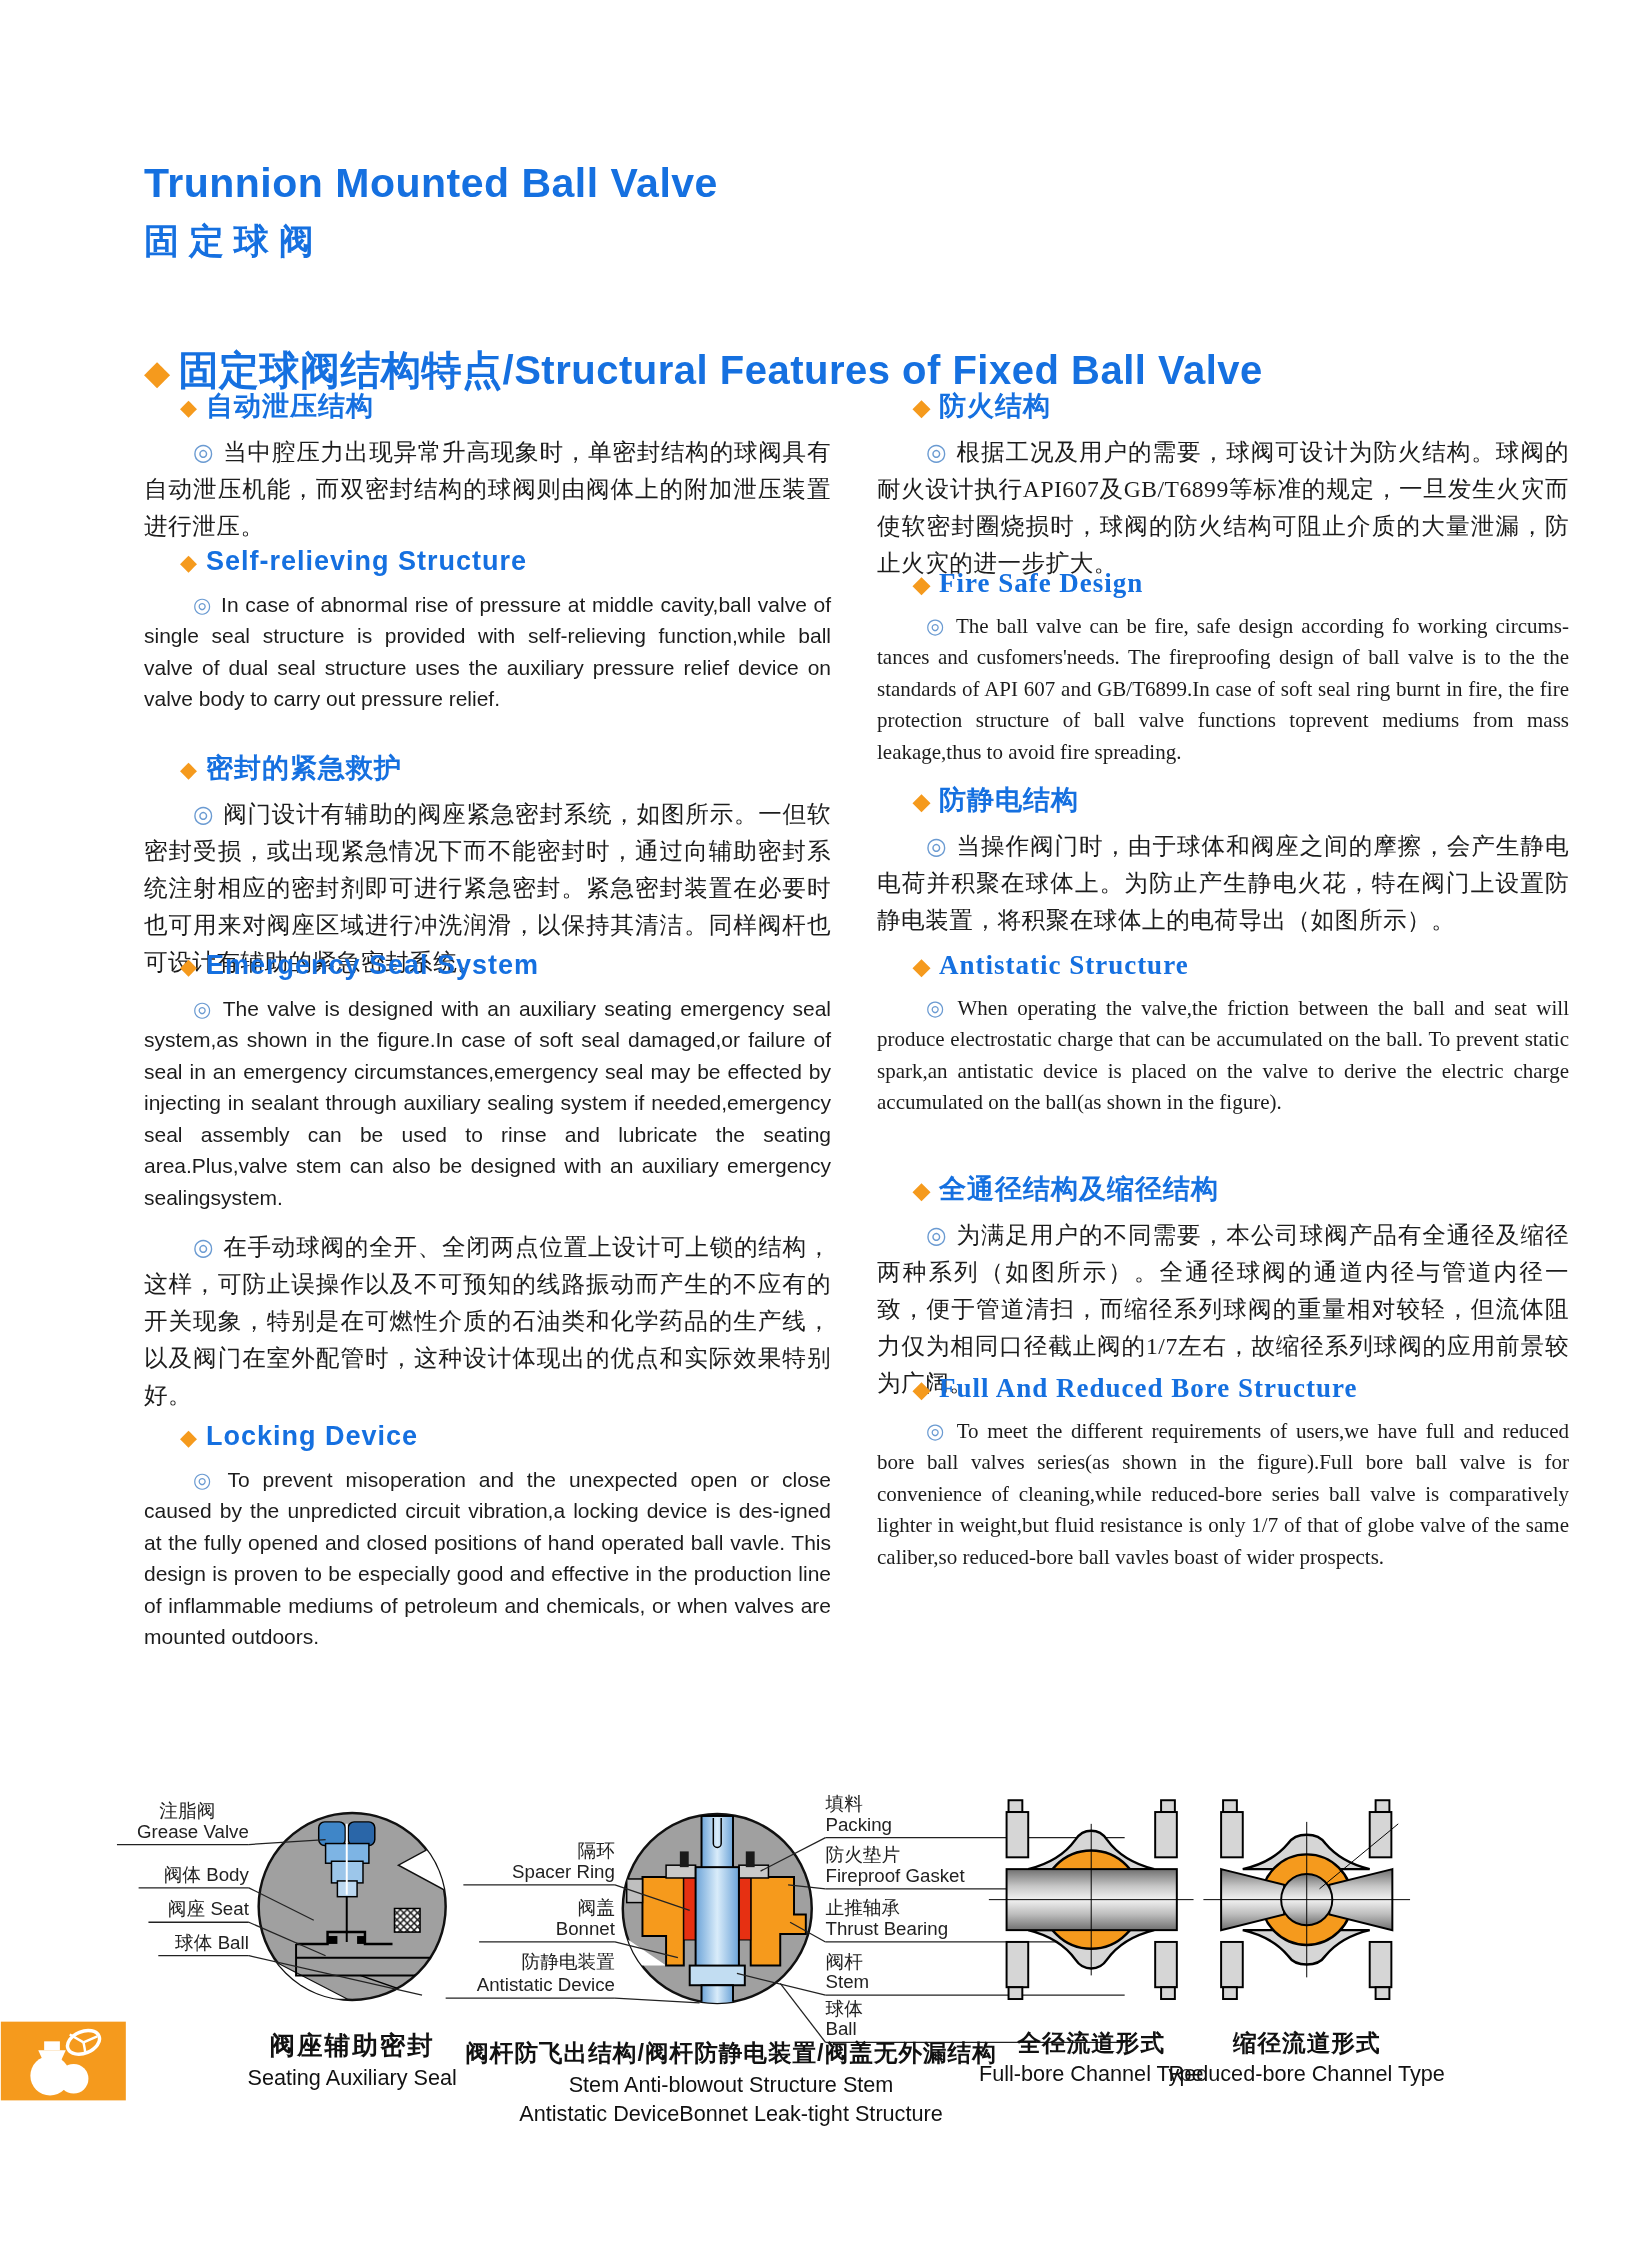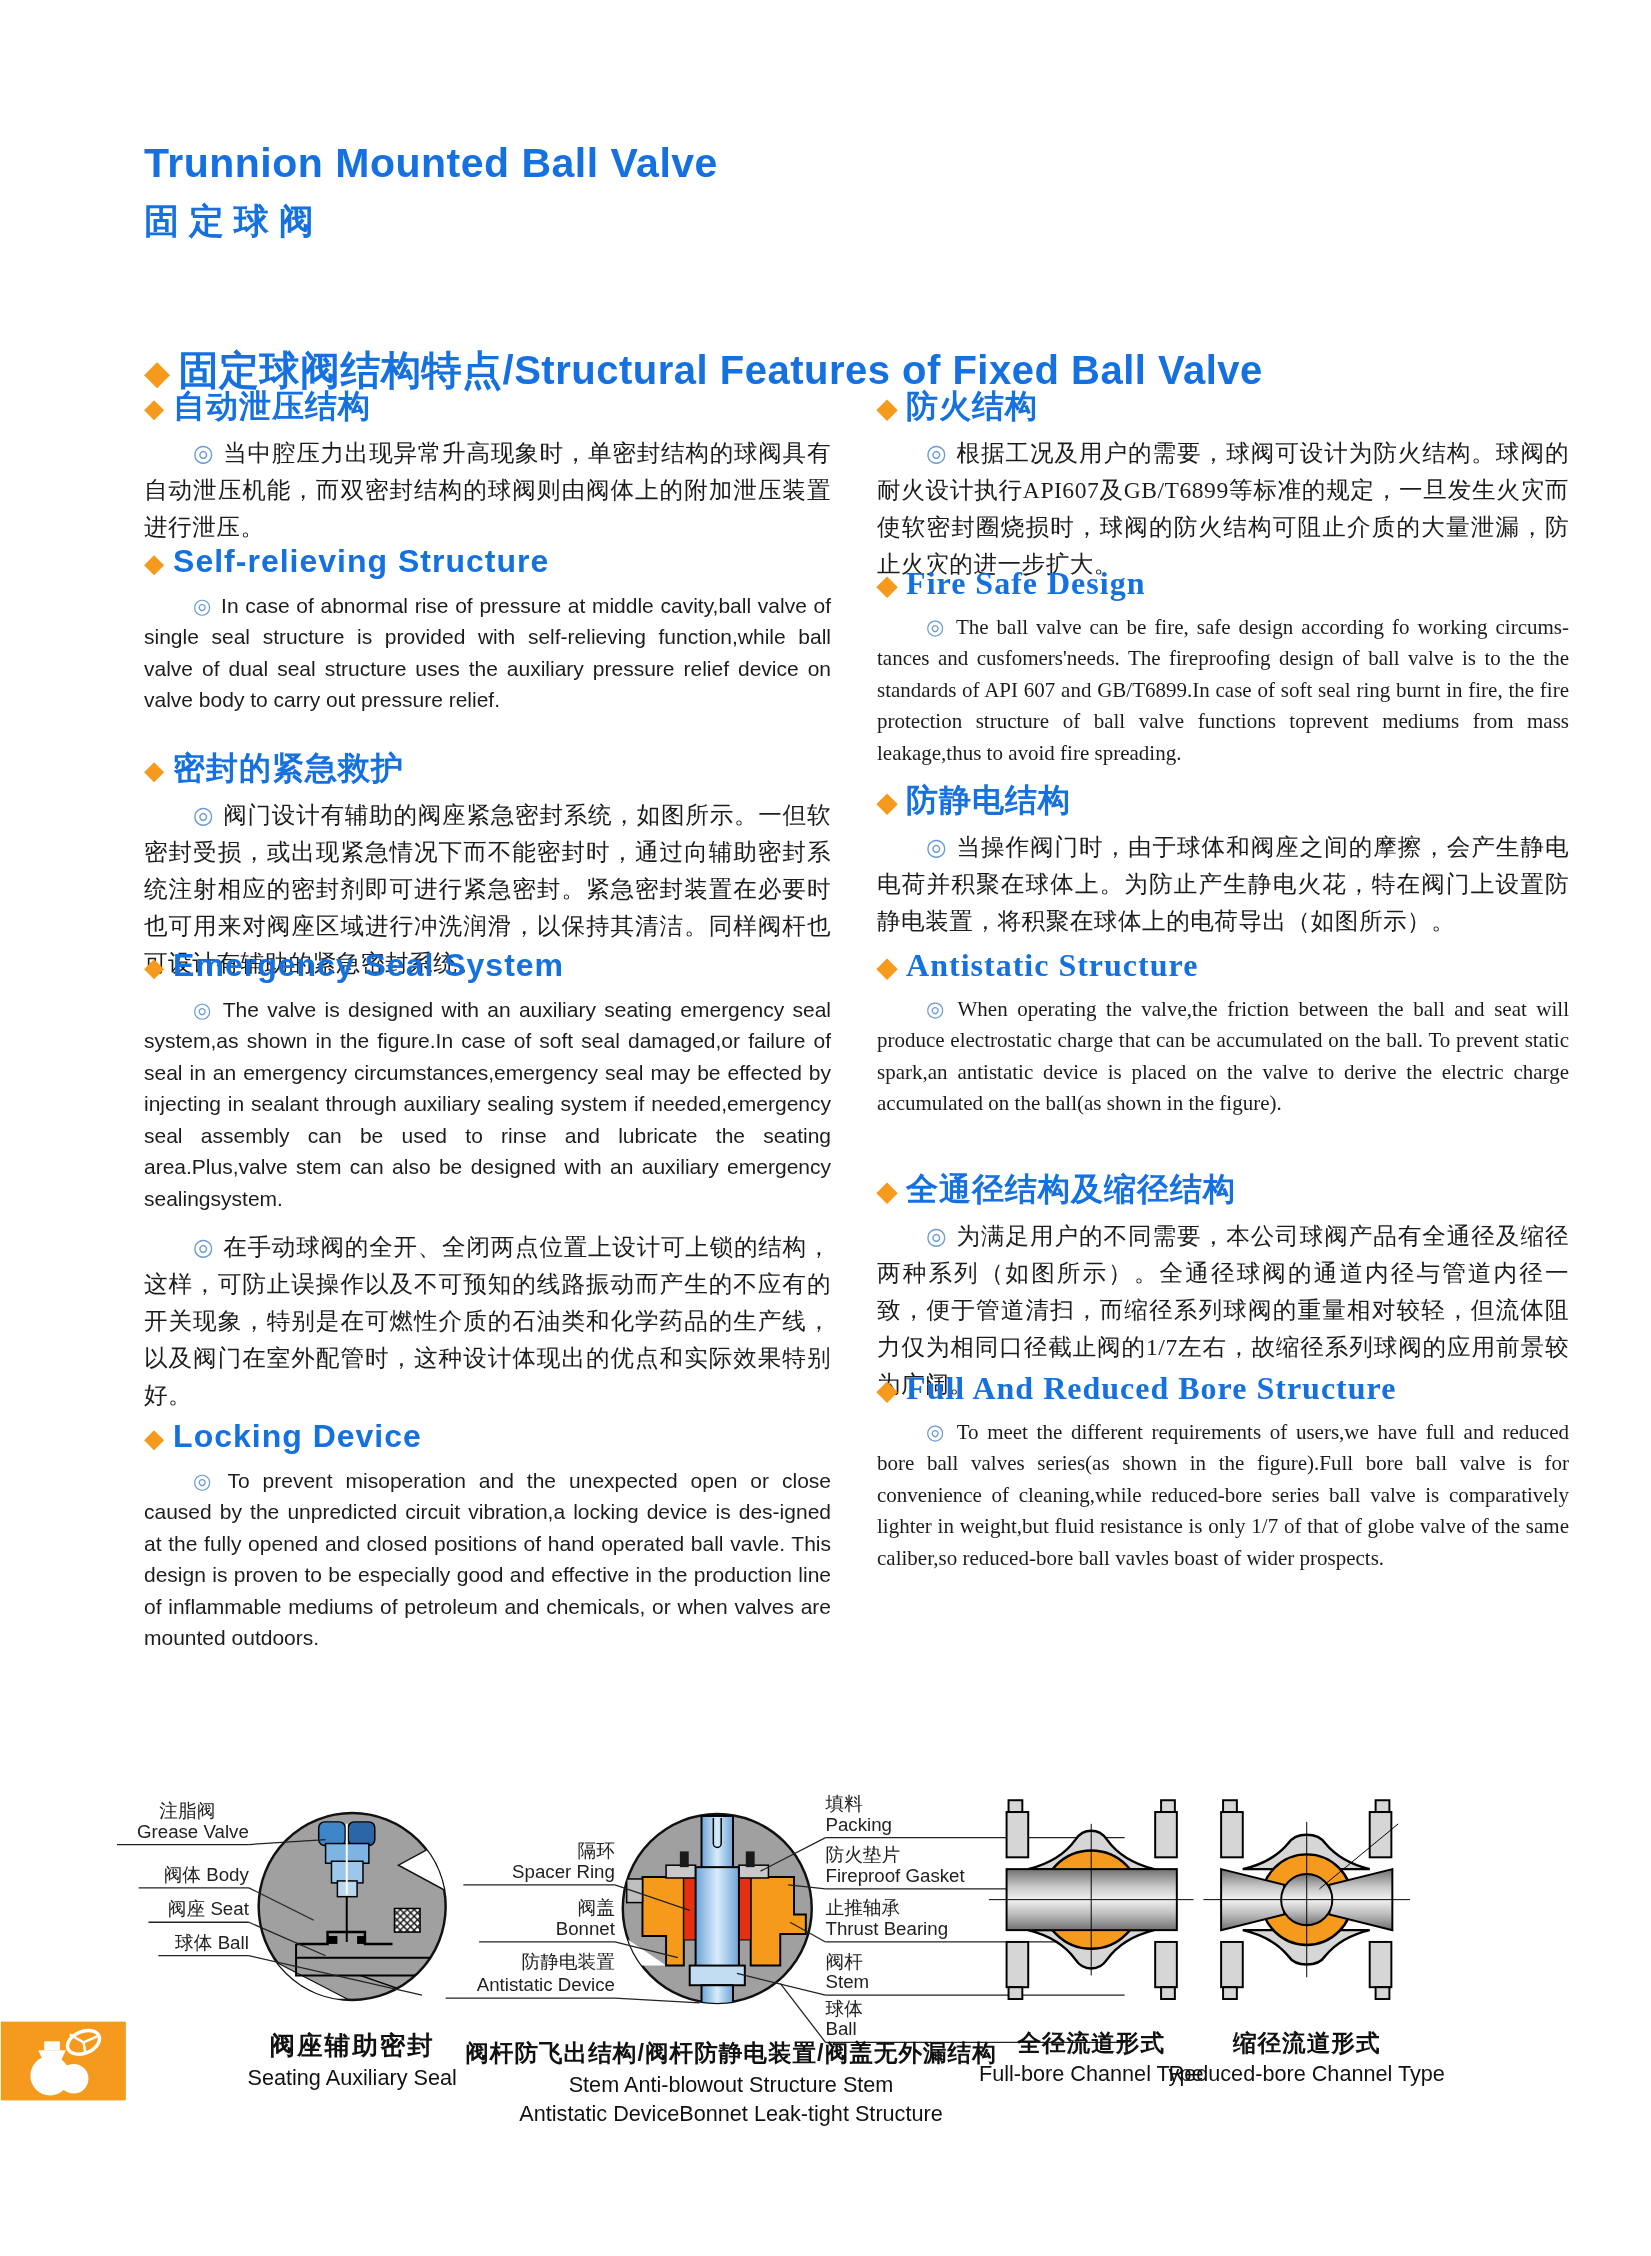--- a/index.html
+++ b/index.html
@@ -1,29 +1,29 @@
 <!DOCTYPE html>
 <html><head>
 <meta charset="utf-8">
 <style>
   html,body { margin:0; padding:0; background:#ffffff; }
   .page {
     position:relative; width:1652px; height:2257px; background:#ffffff;
     font-family:"Liberation Sans","DejaVu Sans",sans-serif; overflow:hidden;
   }
   .title-block { position:absolute; left:144px; top:140px; }
-  .title-en { color:#1570e0; font-size:41px; font-weight:bold; letter-spacing:0.5px; line-height:47px; }
+  .title-en { color:#1570e0; font-size:41px; font-weight:bold; letter-spacing:0.5px; line-height:47px;margin-top:20px; }
   .title-zh { color:#1570e0; font-size:35px; font-weight:bold; letter-spacing:9.9px; margin-top:11px; }
   .section-header { position:absolute; left:144px; top:343px; font-size:40px; font-weight:bold; color:#1570e0; letter-spacing:0.5px; }
   .diamond { color:#f59a1d; margin-right:7.9px; font-size:0.85em; }
   .col { position:absolute; top:0; height:1753px; }
   .col-left  { left:144px; width:687px; }
   .col-right { left:877px; width:692px;font-family:Liberation Serif, serif; }
   .block { position:absolute; left:0; right:0; }
-  .h { font-size:32px; font-weight:bold; color:#1570e0; letter-spacing:1px; line-height:35px; }
+  .h { font-size:27px; font-weight:bold; color:#1570e0; letter-spacing:1px; line-height:35px;margin-left:36px; }
   .h .diamond { font-size:0.82em; }
   p.body-zh { margin:8.9px 0 0 0; font-size:23.6px; line-height:37px; color:#1c1c1c; text-align:justify; text-indent:49px; letter-spacing:0.5px; }
   p.body-en { margin:8.9px 0 0 0; font-size:21px; line-height:31.5px; color:#1c1c1c; text-align:justify; text-indent:49px; }
   .marker { color:#6b9bd2; margin-right:8.9px; }
   .diagram-strip { position:absolute; left:0; top:1753px; width:1652px; height:433px; }
   text.lab  { font-size:19px; fill:#222222; }
   text.capzh { font-size:26px; fill:#111111; letter-spacing:2px; font-weight:bold; }
   text.capzh2 { font-size:24px; fill:#111111; letter-spacing:1px; font-weight:bold; }
   text.capen { font-size:22px; fill:#111111; }
   .ldr { stroke:#222222; stroke-width:1.3; }

